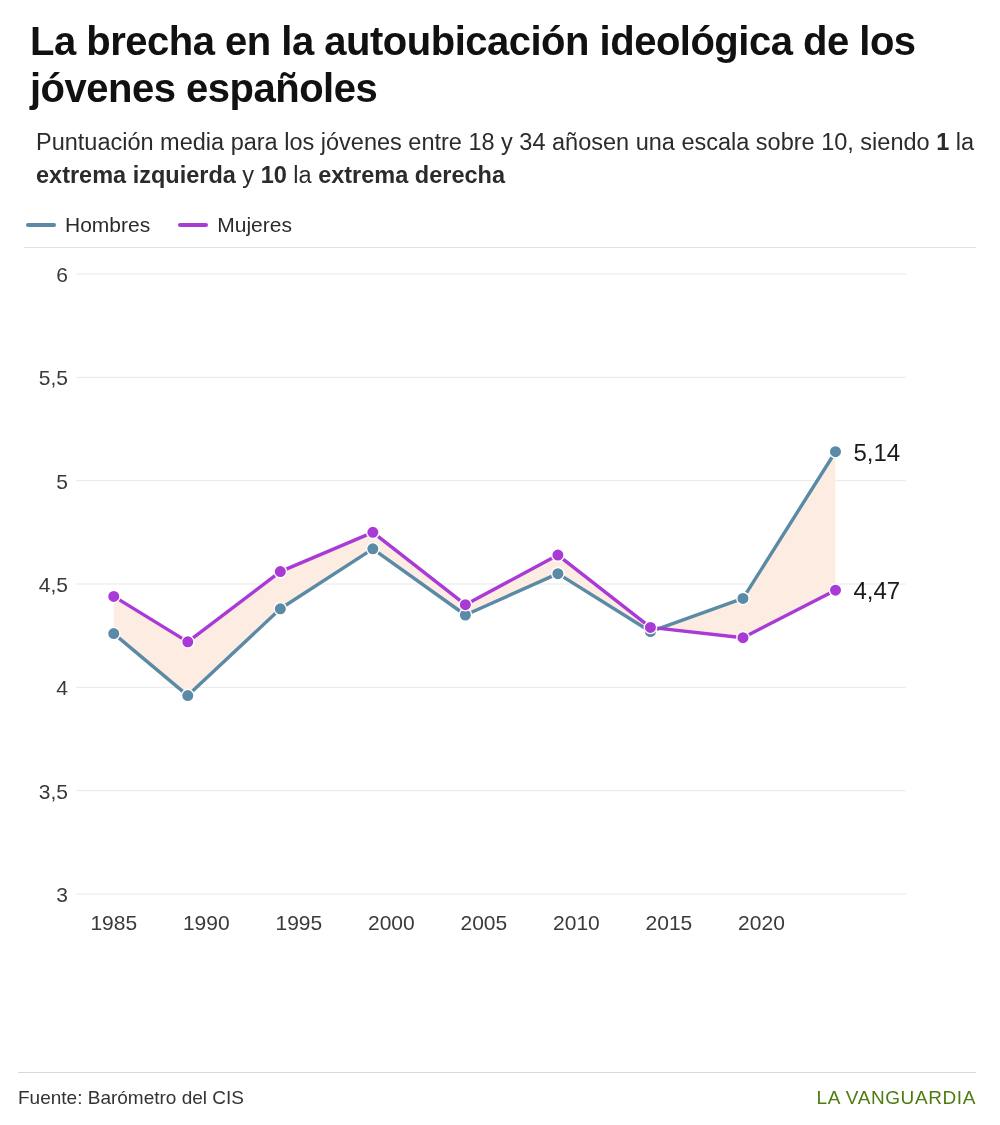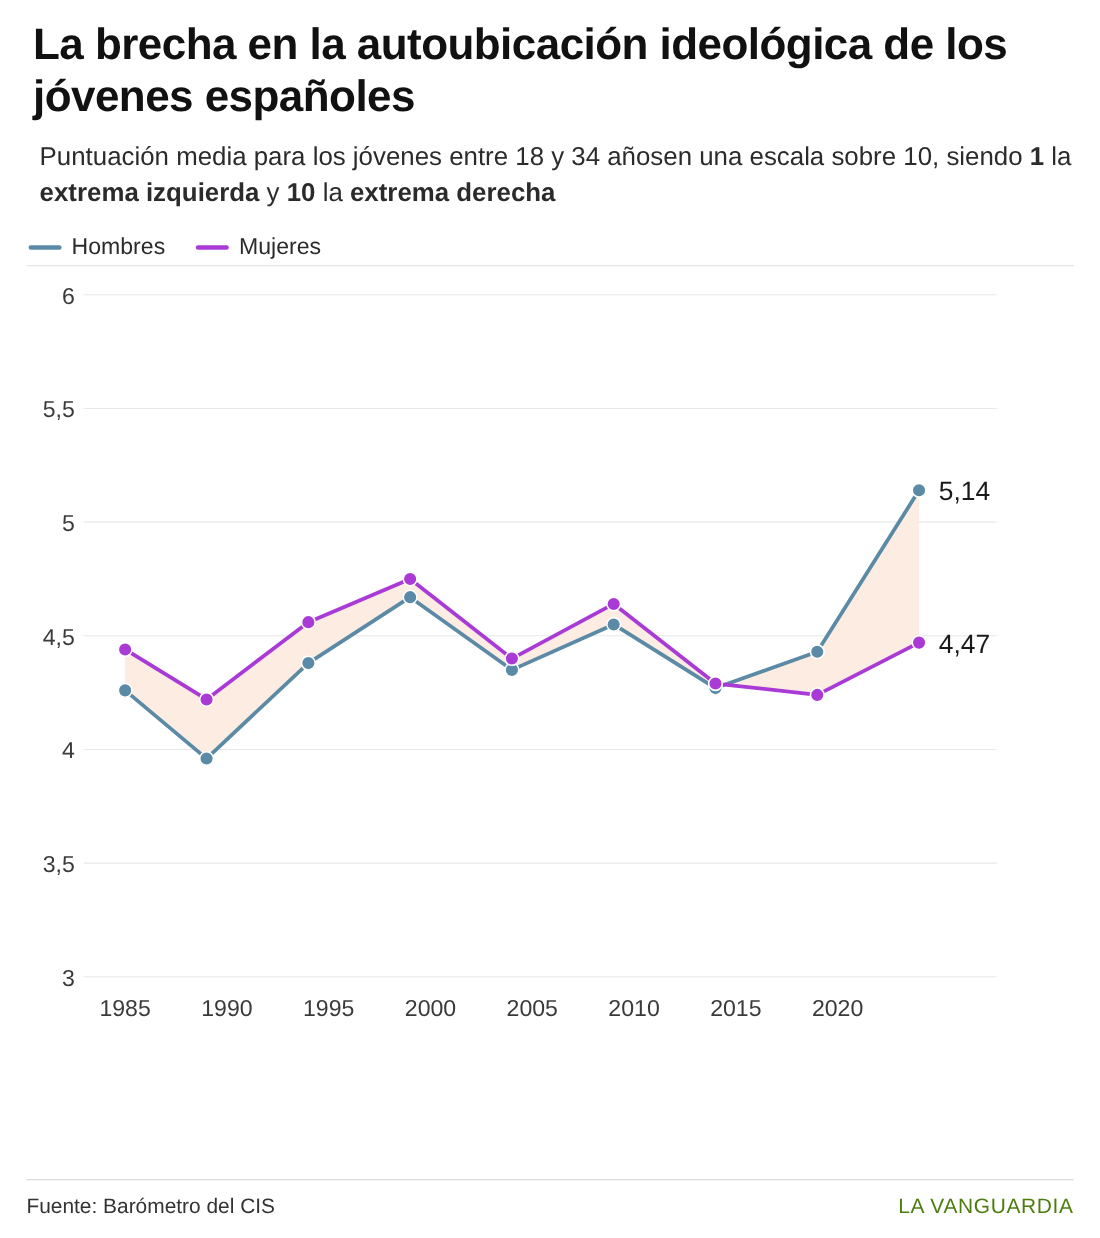--- a/index.html
+++ b/index.html
@@ -40,21 +40,21 @@
     max-width: 960px;
     font-weight: normal;
   }
   .subtitle b { font-weight: bold; }
 
   
   .legend {
     display: flex;
     align-items: center;
     gap: 28px;
-    padding: 0 0 4px 2px;
+    padding: 0 0 10px 2px;
     border-bottom: 1px solid #e2e2e2;
     margin-bottom: 0;
   }
   .legend-item {
     display: flex;
     align-items: center;
     gap: 9px;
     font-size: 21px;
     color: #2b2b2b;
   }
@@ -81,21 +81,21 @@
   }
   .value-label {
     font-family: "Liberation Sans", sans-serif;
     font-size: 24px;
     fill: #1a1a1a;
   }
 
   
   .footer {
     position: absolute;
-    left: 24px;
+    left: 18px;
     right: 24px;
     bottom: 16px;
     border-top: 1px solid #d8d8d8;
     padding-top: 14px;
     display: flex;
     justify-content: space-between;
     align-items: baseline;
     font-size: 19px;
     color: #333333;
   }

